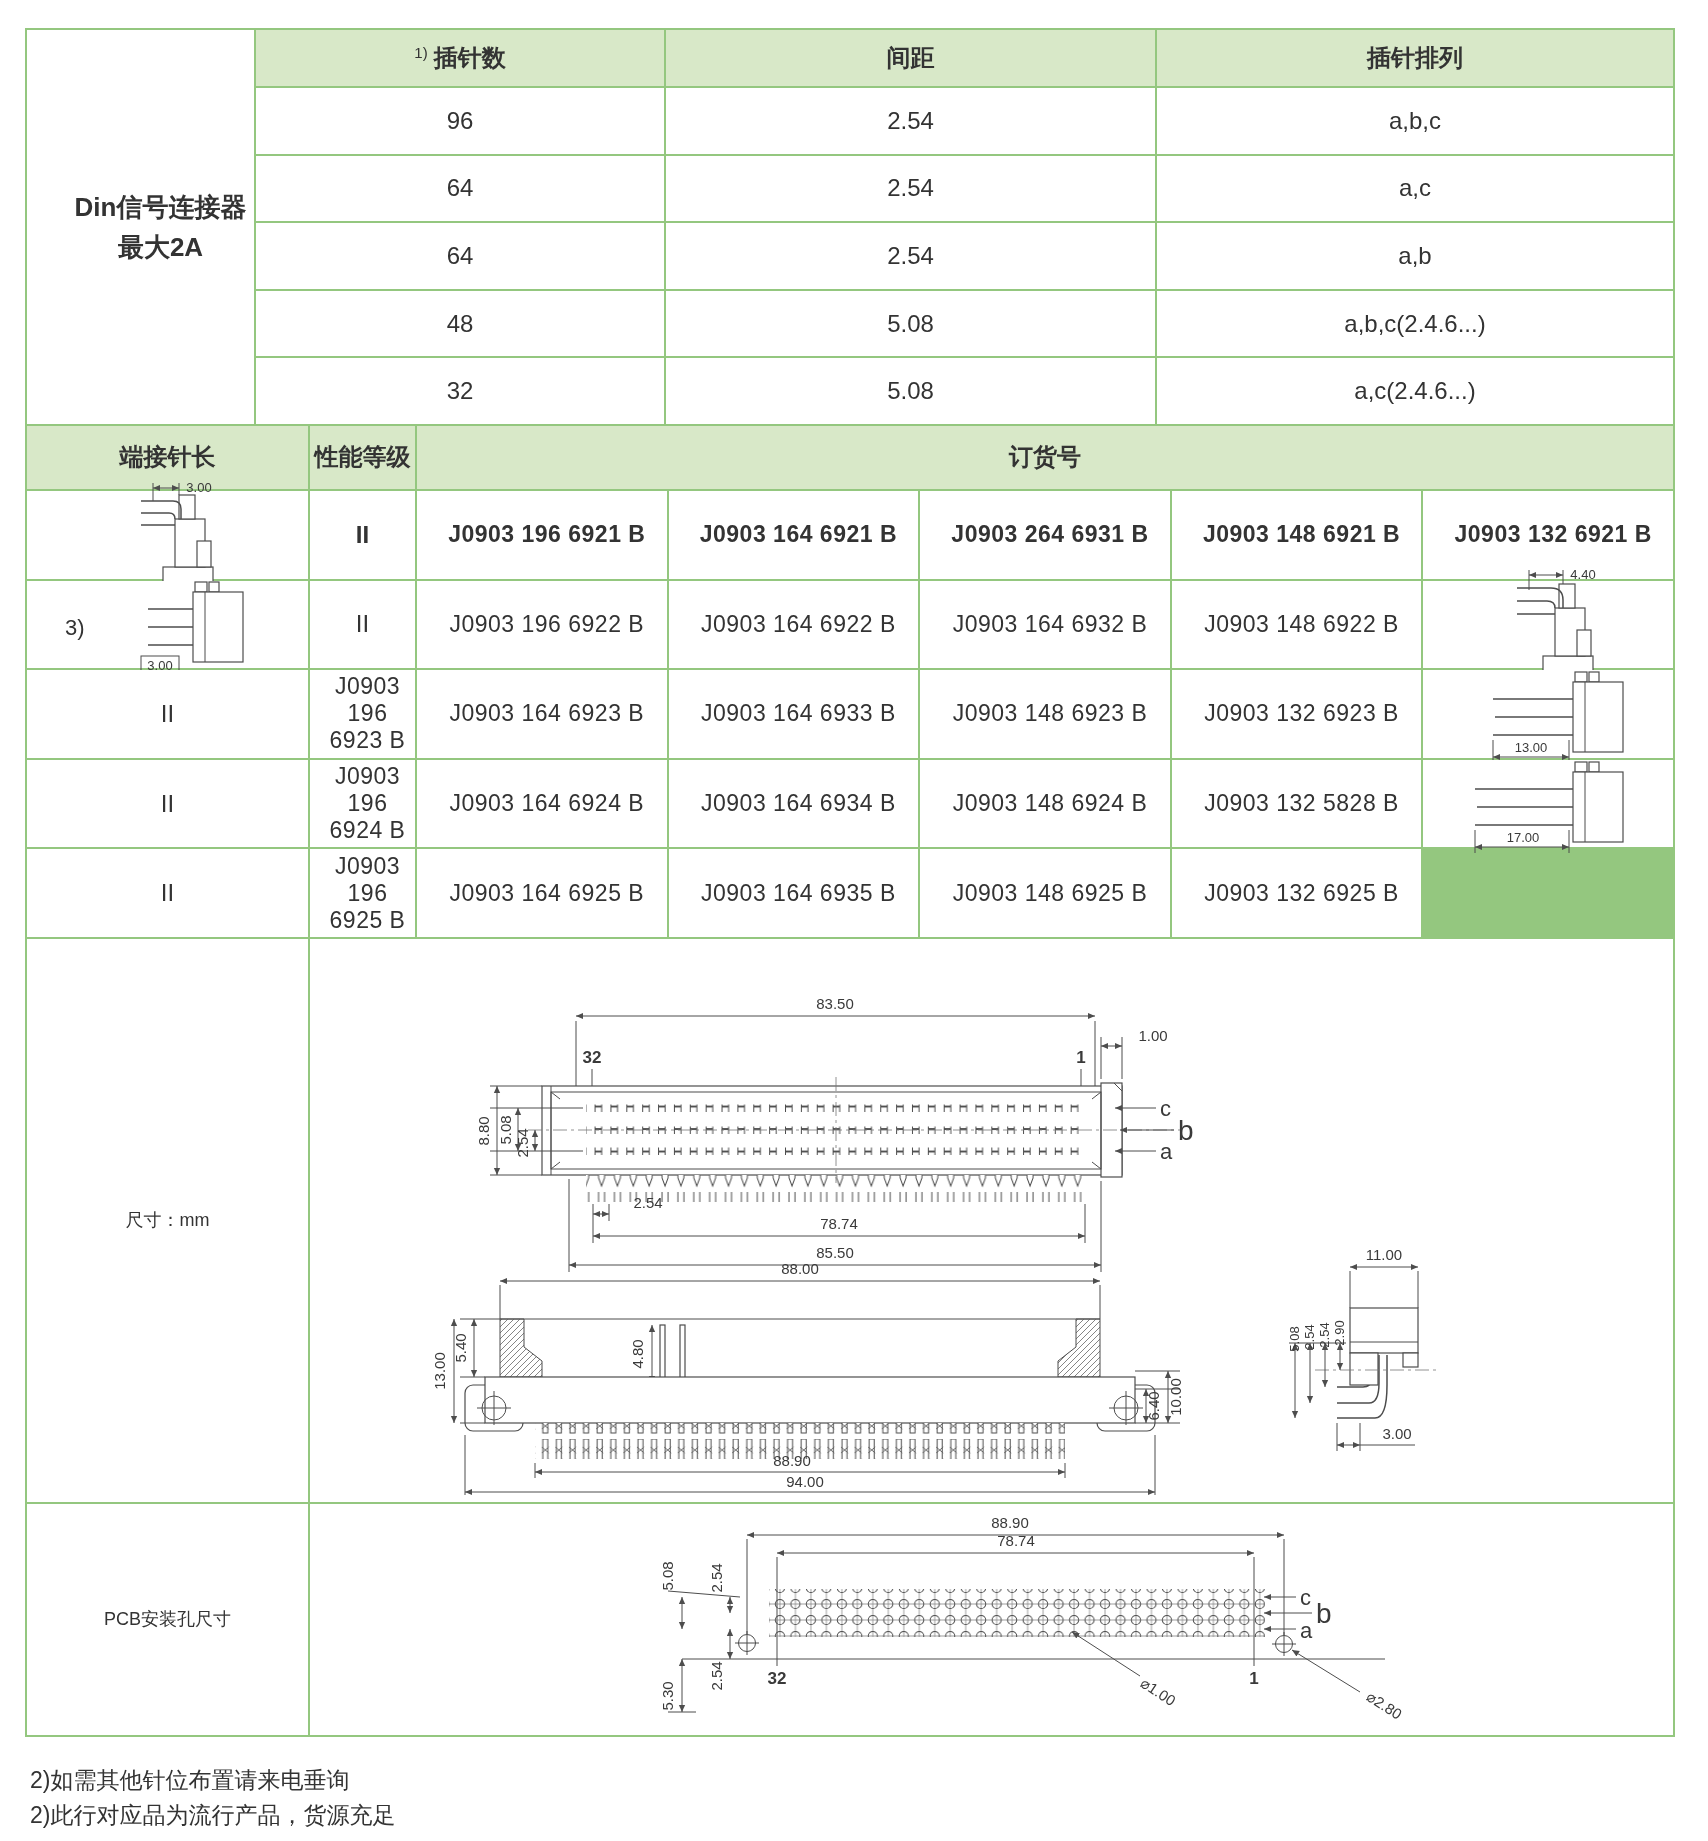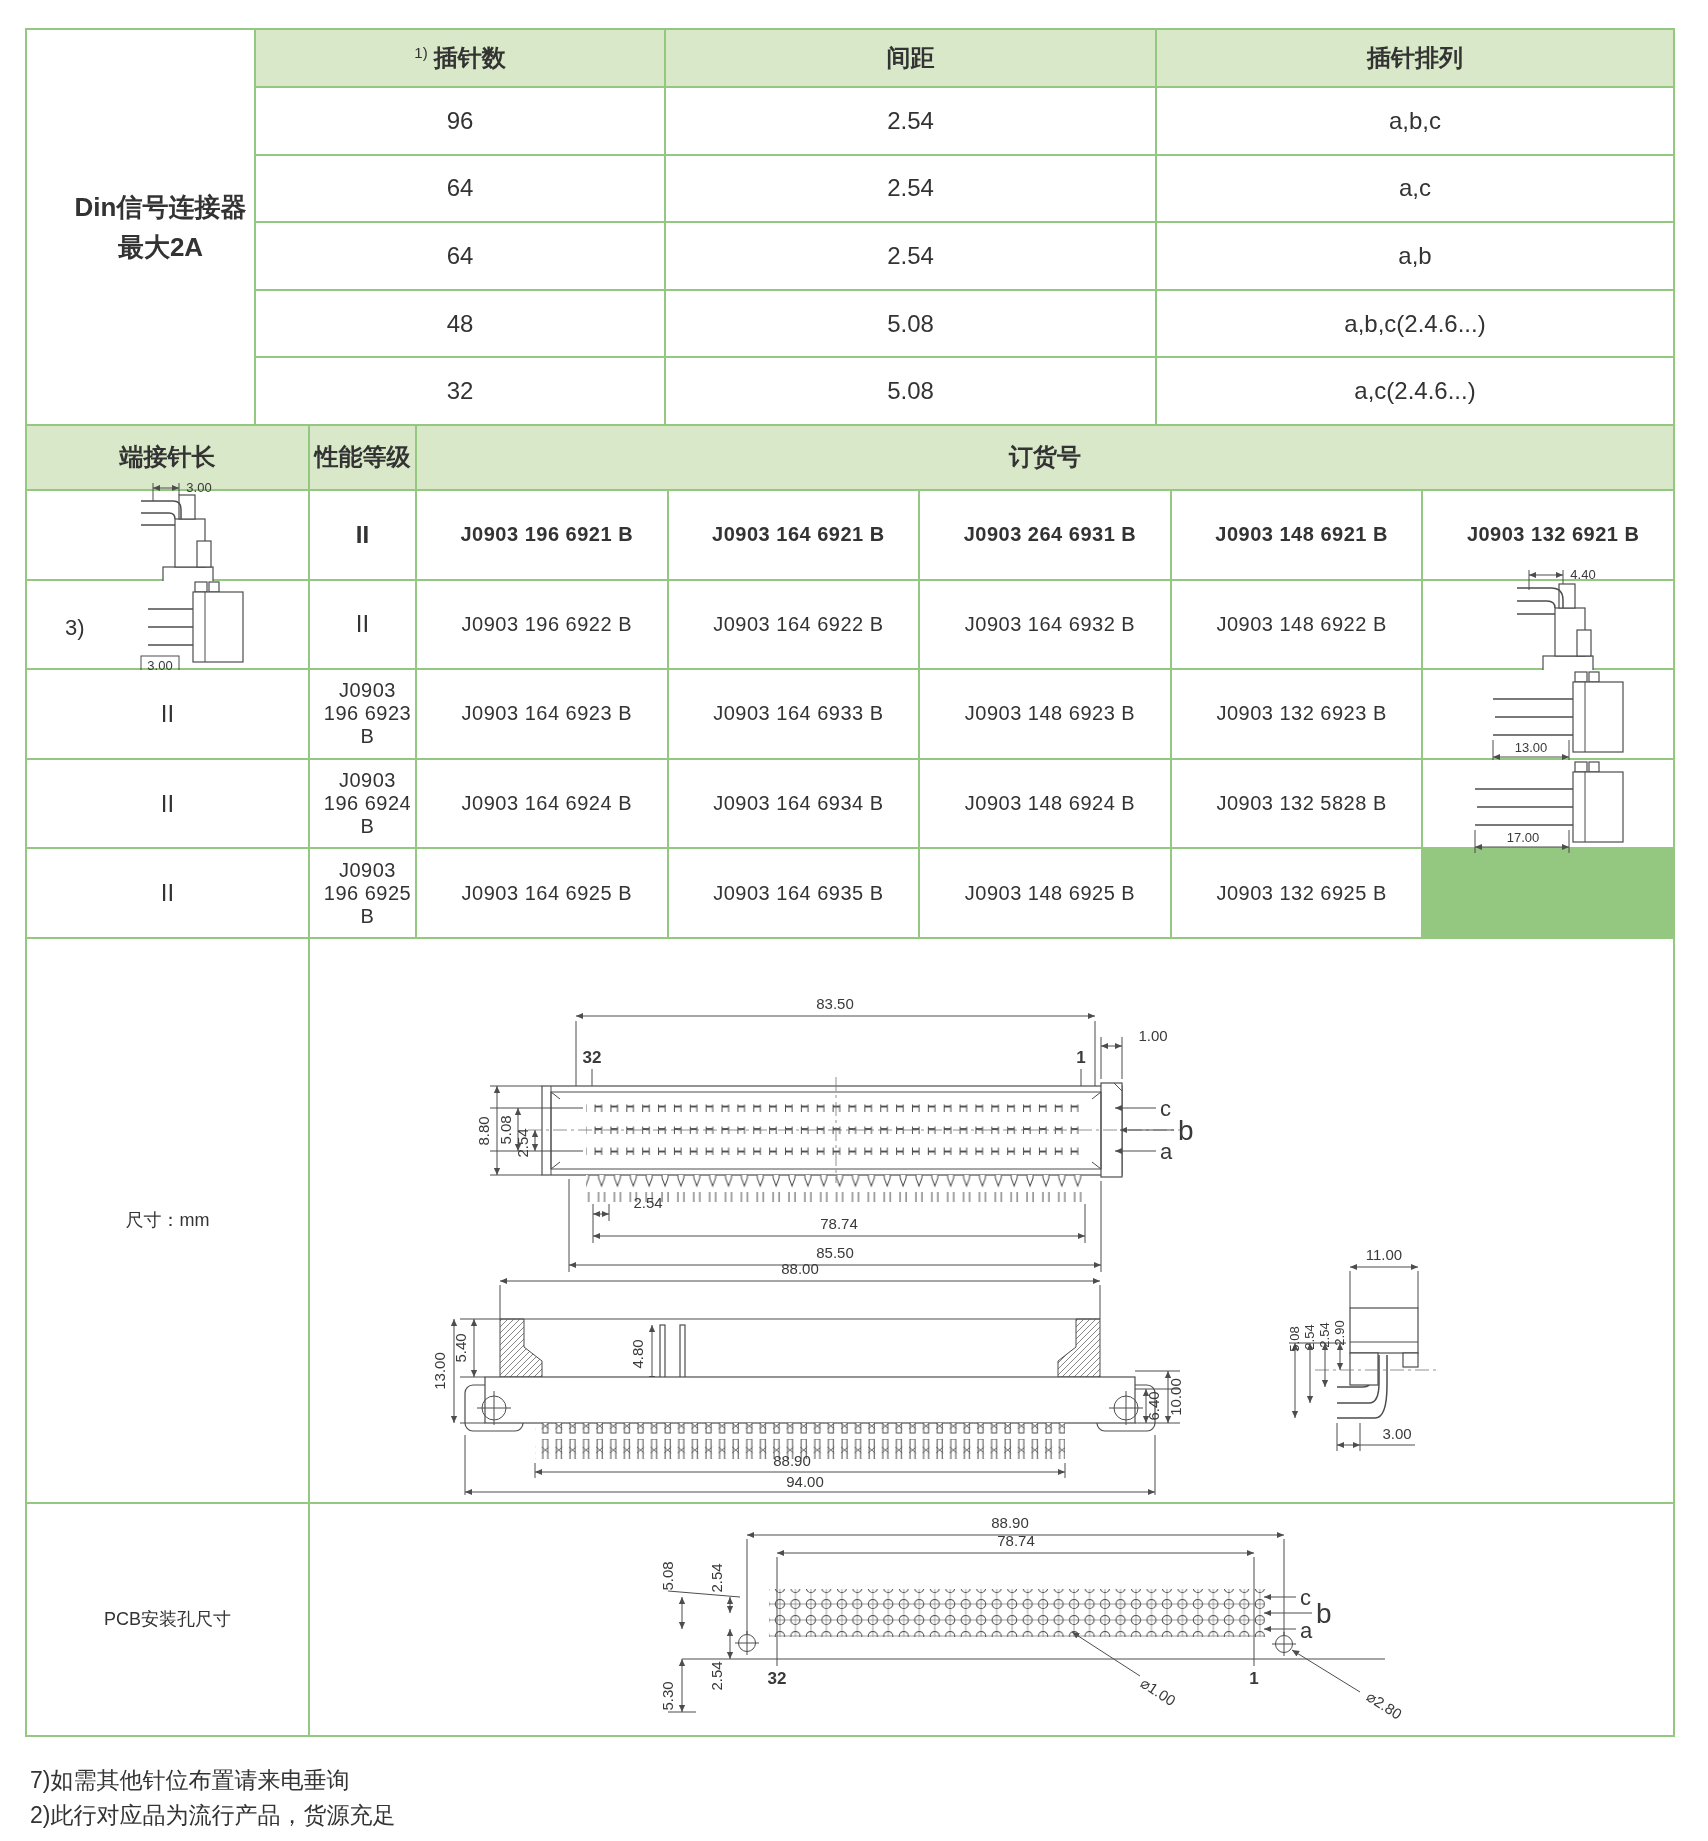--- a/index.html
+++ b/index.html
@@ -7,21 +7,21 @@
   .sheet{position:absolute;left:25px;top:28px;width:1650px;}
   .tbl{display:grid;background:#94c77f;gap:2px;padding:2px;box-sizing:border-box;}
   .t1{grid-template-columns:227px 408px 489px 516px;grid-template-rows:56px repeat(5,65.6px);}
   .t2{grid-template-columns:281px 105px repeat(5,249.6px);grid-template-rows:63px repeat(5,87.6px);margin-top:-2px;}
   .t3{grid-template-columns:281px 1363px;grid-template-rows:563px;margin-top:-2px;}
   .t4{grid-template-columns:281px 1363px;grid-template-rows:231px;margin-top:-2px;}
   .cell{background:#fff;display:flex;align-items:center;justify-content:center;font-size:24px;color:#333;text-align:center;position:relative;}
   .hd{background:#d8e8c8;font-weight:bold;font-size:24px;}
   .sup{font-size:15px;font-weight:normal;margin-right:6px;position:relative;top:-6px;}
   .spanlabel{grid-row:1/7;font-weight:bold;font-size:26px;line-height:40px;flex-direction:column;padding-left:40px;}
-  .ord{font-size:20px;letter-spacing:0.5px;padding-left:10px;}
+  .ord{font-size:23px;letter-spacing:0.5px;padding-left:10px;}
   .boldrow{font-weight:bold;}
   .note3{position:absolute;left:38px;top:34px;font-size:22px;color:#333;}
   .seclabel{font-size:18px;}
   .drawhost{display:block;position:relative;text-decoration:underline;}
   svg{position:absolute;overflow:visible;}
   svg.icon{position:static;}
   .ln{stroke:#4d4d4d;stroke-width:1;fill:none;}
   .ln2{stroke:#4d4d4d;stroke-width:1.5;fill:none;}
   .wh{fill:#ffffff;stroke:#4d4d4d;stroke-width:1.2;}
   .whn{fill:none;stroke:#4d4d4d;stroke-width:1;}
@@ -413,15 +413,15 @@
         <text class="dt" transform="rotate(33 604 168)" x="620" y="172">⌀1.00</text>
         <line class="lead1" x1="752" y1="134" x2="820" y2="176"></line>
         <text class="dt" transform="rotate(33 824 180)" x="846" y="182">⌀2.80</text>
       </svg>
 
     </div>
   </div>
 </div>
 
 <div class="footnotes">
-  <div>7)如需其他针位布置请来电垂询</div>
+  <div>2)如需其他针位布置请来电垂询</div>
   <div>2)此行对应品为流行产品，货源充足</div>
 </div>
 
 </body></html>

